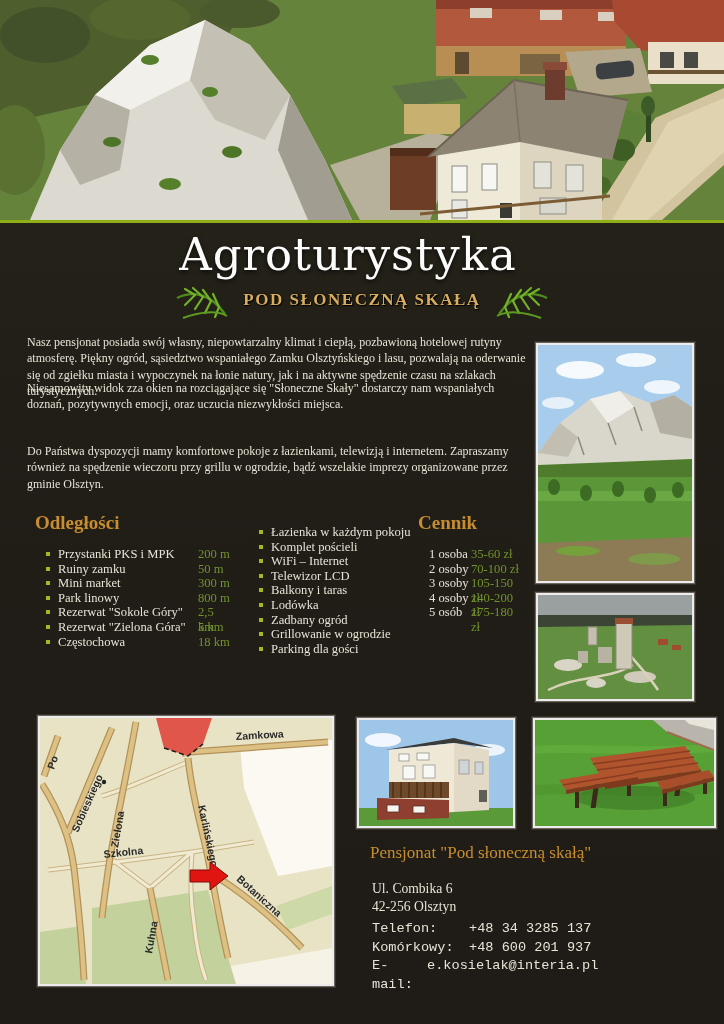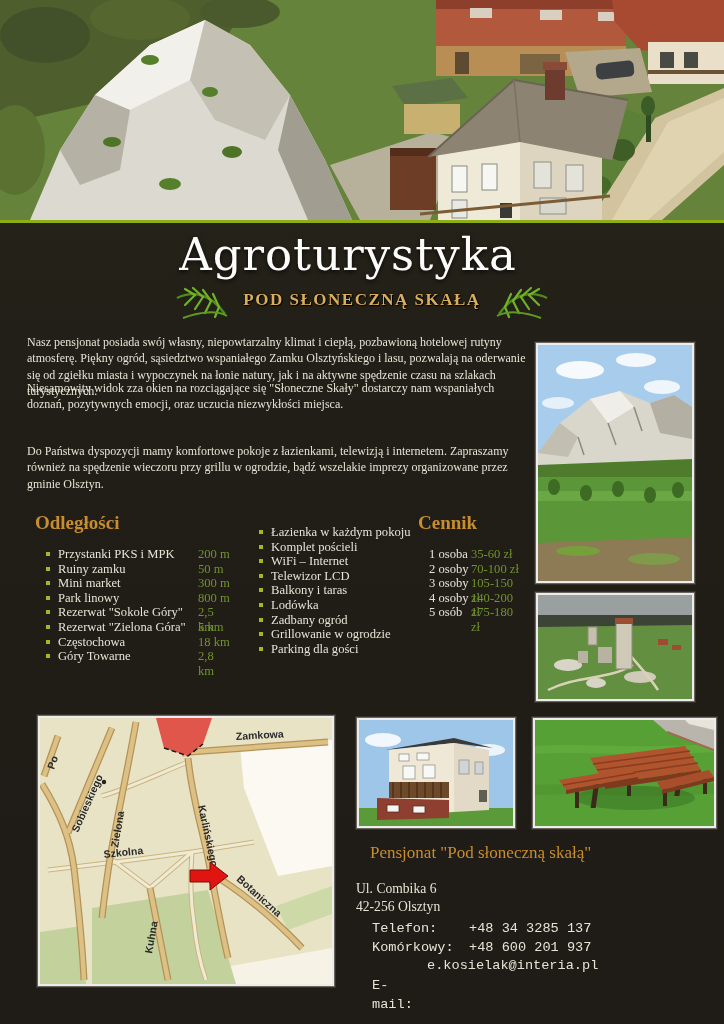--- a/index.html
+++ b/index.html
@@ -48,25 +48,25 @@
     box-shadow:0 0 0 1px #6a665e, 0 0 0 2px #343028; }
   .framed svg { display:block; }
   .photo-rock   { left:536px; top:343px; }
   .photo-castle { left:536px; top:593px; }
   .map-box      { left:38px;  top:716px; }
   .photo-house  { left:357px; top:718px; }
   .photo-picnic { left:533px; top:718px; }
 
   
   .contact-name { position:absolute; left:370px; top:843px; font-size:17px; color:#c78d2e; }
-  .addr { position:absolute; left:356px; top:880px; font-size:13.6px; line-height:18px; color:#e7e3d5; }
+  .addr { position:absolute; left:372px; top:880px; font-size:13.6px; line-height:18px; color:#e7e3d5; }
   .crows { position:absolute; left:372px; top:920px; font-size:13.6px; line-height:18.5px; color:#e7e3d5;font-family:Liberation Mono, monospace; }
   .crow { display:flex; }
   .crow .lab-wide { width:97px; }
-  .crow .lab-narrow { width:55px;margin-top:20px; }
+  .crow .lab-narrow { width:55px; }
 </style>
 </head>
 <body>
 
 <div class="page">
 
   <div class="header">
     <svg viewBox="0 0 724 220" preserveAspectRatio="none">
       <rect width="724" height="220" fill="#66833c"></rect>
       <polygon points="0,0 250,0 215,55 150,90 0,125" fill="#4e5e2c"></polygon>
@@ -182,21 +182,20 @@
   <div class="sec sec-dist">
     <h3>Odległości</h3>
     <ul>
       <li><span class="blt"></span><span class="lbl">Przystanki PKS i MPK</span><span class="val">200 m</span></li>
       <li><span class="blt"></span><span class="lbl">Ruiny zamku</span><span class="val">50 m</span></li>
       <li><span class="blt"></span><span class="lbl">Mini market</span><span class="val">300 m</span></li>
       <li><span class="blt"></span><span class="lbl">Park linowy</span><span class="val">800 m</span></li>
       <li><span class="blt"></span><span class="lbl">Rezerwat "Sokole Góry"</span><span class="val">2,5 km</span></li>
       <li><span class="blt"></span><span class="lbl">Rezerwat "Zielona Góra"</span><span class="val">5 km</span></li>
       <li><span class="blt"></span><span class="lbl">Częstochowa</span><span class="val">18 km</span></li>
-      <li><span class="blt"></span><span class="lbl">Góry Towarne</span><span class="val">2,8 km</span></li>
     </ul>
   </div>
 
   <div class="sec sec-rooms">
     <ul>
       <li><span class="blt"></span><span class="lbl">Łazienka w każdym pokoju</span></li>
       <li><span class="blt"></span><span class="lbl">Komplet pościeli</span></li>
       <li><span class="blt"></span><span class="lbl">WiFi – Internet</span></li>
       <li><span class="blt"></span><span class="lbl">Telewizor LCD</span></li>
       <li><span class="blt"></span><span class="lbl">Balkony i taras</span></li>

